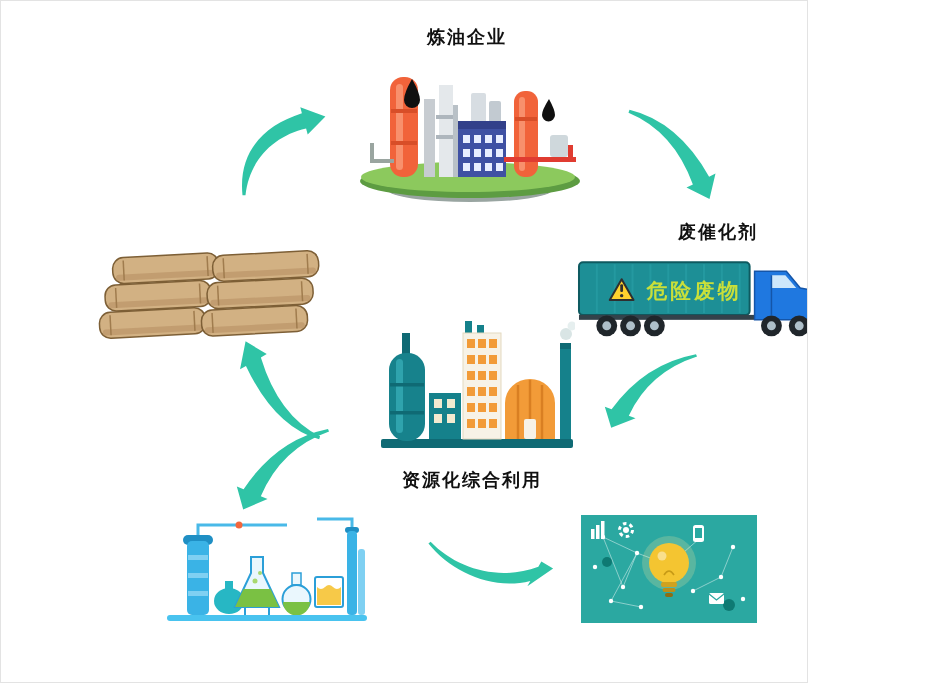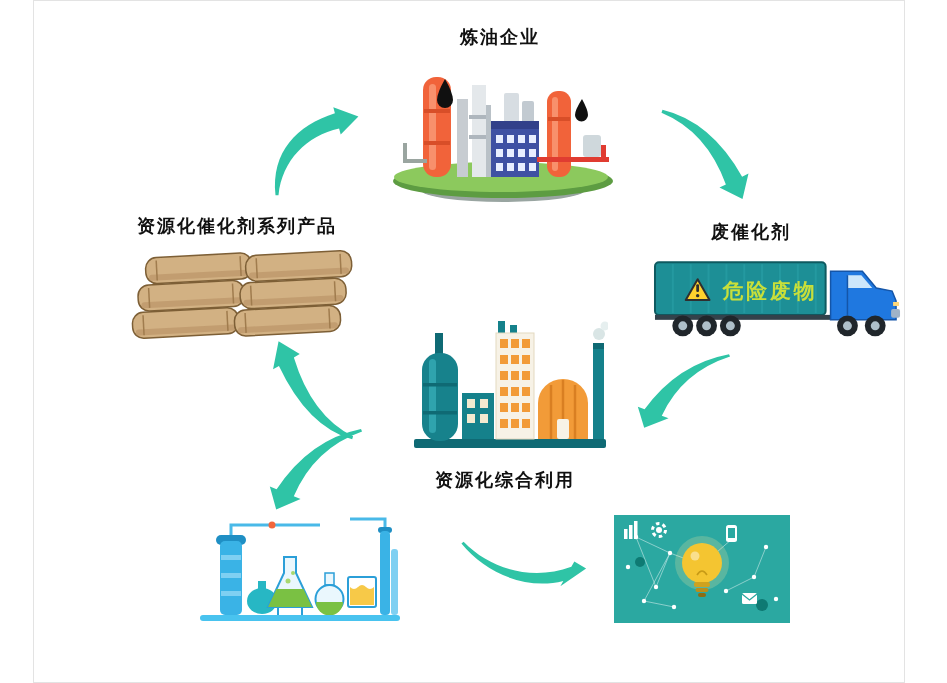--- a/index.html
+++ b/index.html
@@ -1,37 +1,35 @@
 <!DOCTYPE html>
 <html lang="zh"><head>
 <meta charset="utf-8">
 <style>
   html,body{margin:0;padding:0;background:#fff;}
   .stage{
-    position:relative;width:872px;height:683px;background:#ffffff;
+    position:relative;width:808px;height:683px;background:#ffffff;
     border:1px solid #e3e3e3;box-sizing:border-box;overflow:hidden;
     font-family:Liberation Serif, serif;
-    margin-left:33px;
   }
   .node-label{
     position:absolute;text-align:center;font-weight:700;font-size:18px;
     color:#111;letter-spacing:2px;white-space:nowrap;
   }
   .illu,.arrow{position:absolute;}
   .illu svg,.arrow svg{display:block;width:100%;height:100%;}
 </style>
 </head>
 <body>
 
 <div class="stage">
 
   <div class="node-label" style="left:366px;top:24px;width:200px">炼油企业</div>
   <div class="node-label" style="left:371px;top:467px;width:200px">资源化综合利用</div>
   <div class="node-label" style="left:647px;top:219px;width:140px">废催化剂</div>
-  <div class="node-label" style="left:93px;top:213px;width:220px">资源化催化剂系列产品</div>
 
   <div class="illu" style="left:353px;top:56px;width:232px;height:150px">
     <svg viewBox="0 0 232 150">
       <ellipse cx="116" cy="133" rx="82" ry="12" fill="#99a5a1"></ellipse>
       <ellipse cx="116" cy="124" rx="110" ry="17" fill="#5d9c42"></ellipse>
       <ellipse cx="114" cy="120" rx="107" ry="15" fill="#8cc95d"></ellipse>
       <rect x="70" y="42" width="11" height="78" fill="#c7ccd1"></rect>
       <rect x="85" y="28" width="14" height="92" fill="#e4e8eb"></rect>
       <rect x="82" y="58" width="20" height="4" fill="#aeb6bd"></rect>
       <rect x="82" y="78" width="20" height="4" fill="#aeb6bd"></rect>
@@ -68,21 +66,21 @@
       </g>
       <path d="M195,42 Q201,53 201,58 A6.5,6.5 0 1 1 188,58 Q188,53 195,42 Z" fill="#101010"></path>
       <rect x="196" y="78" width="18" height="22" rx="3" fill="#cfd8dc"></rect>
       <rect x="150" y="100" width="72" height="5" fill="#e03c31"></rect>
       <rect x="214" y="88" width="5" height="14" fill="#e03c31"></rect>
       <rect x="16" y="86" width="4" height="20" fill="#9aa5a0"></rect>
       <rect x="16" y="102" width="24" height="4" fill="#9aa5a0"></rect>
     </svg>
   </div>
 
-  <div class="illu" style="left:619px;top:258px;width:250px;height:82px">
+  <div class="illu" style="left:576px;top:258px;width:250px;height:82px">
     <svg viewBox="0 0 252 82">
       <g>
         <rect x="2" y="3" width="172" height="53" rx="4" fill="#1d8f96" stroke="#0e5a60" stroke-width="2"></rect>
         <path d="M20,5 V54 M38,5 V54 M56,5 V54 M74,5 V54 M92,5 V54 M110,5 V54 M128,5 V54 M146,5 V54 M164,5 V54" stroke="#2aa2aa" stroke-width="2" opacity="0.55" fill="none"></path>
         <g>
           <path d="M33,41 L45,20 L57,41 Z" fill="#ffd12e" stroke="#2f2f2f" stroke-width="2" stroke-linejoin="round"></path>
           <rect x="43.6" y="25" width="2.8" height="8" rx="1.2" fill="#2f2f2f"></rect>
           <circle cx="45" cy="36.6" r="1.7" fill="#2f2f2f"></circle>
         </g>
         <text x="118" y="39" text-anchor="middle" font-size="21" font-weight="bold" letter-spacing="3" fill="#c8df3a">危险废物</text>

